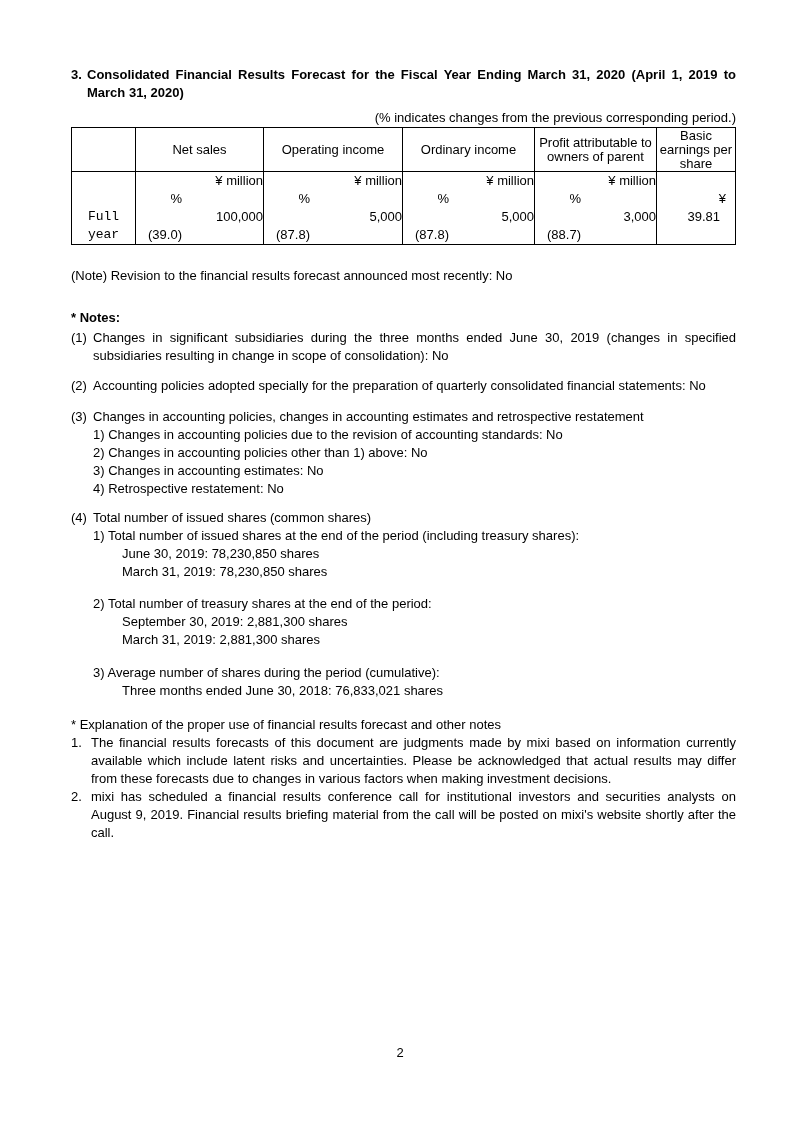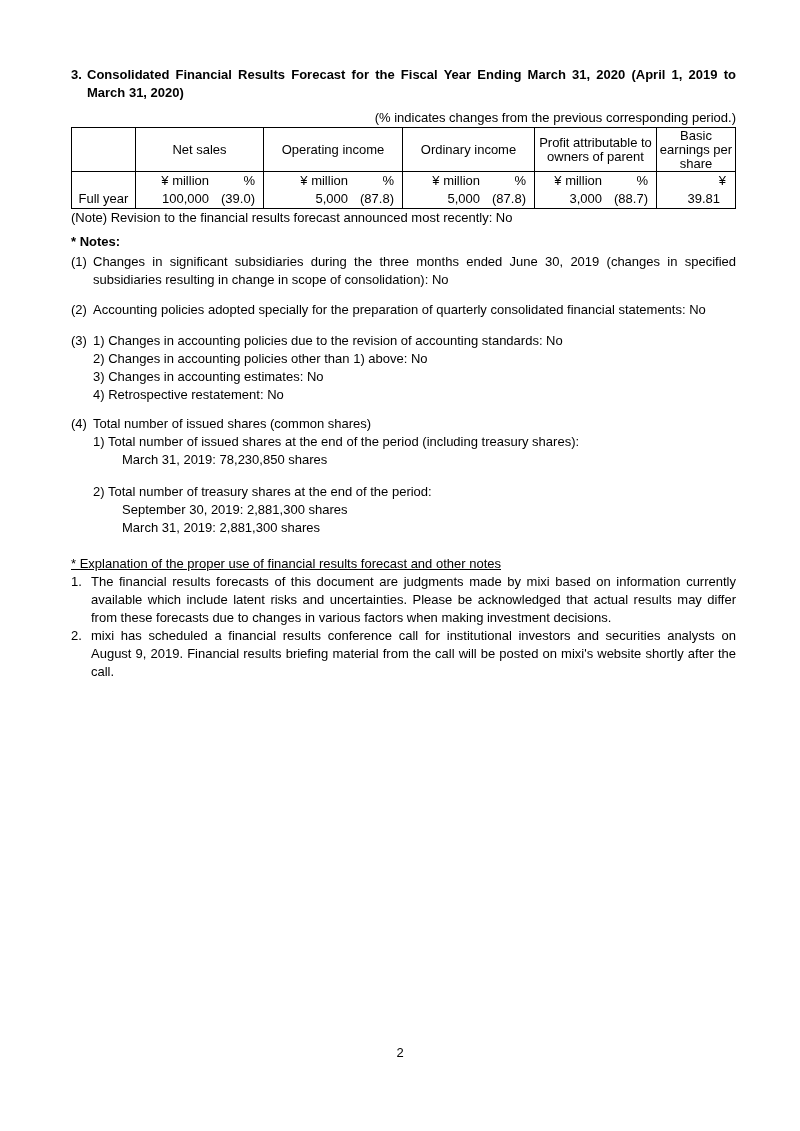--- a/index.html
+++ b/index.html
@@ -38,42 +38,42 @@
     font-weight: normal;
     font-size: 13px;
   }
   table.forecast thead th {
     height: 44px;
     text-align: center;
     vertical-align: middle;
     line-height: 14px;
   }
   td.row-label-cell { text-align: center; vertical-align: bottom; }
-  td.row-label-cell .row-label-line { line-height: 18px; }
-  .cell-line { display: flex; line-height: 18px; }
+  td.row-label-cell .row-label-line { line-height: 18px; font-family: Liberation Mono, monospace; }
+  .cell-line { display: flex; line-height: 18px; flex-direction: column; }
   .cell-line .amt { flex: 1; text-align: right; }
   .cell-line .pctc { width: 54px; text-align: right; padding-right: 8px; flex-shrink: 0; }
   .eps-unit { text-align: right; padding-right: 9px; line-height: 18px; }
   .eps-val  { text-align: right; padding-right: 15px; line-height: 18px; }
 
-  .table-note { margin-top: 0; }
-  .notes-heading { font-weight: bold; margin-top: 6px; }
+  .table-note { margin-top: 22px; }
+  .notes-heading { font-weight: bold; margin-top: 24px; }
   .note-item { display: flex; }
   .note-item .nmarker { width: 22px; flex-shrink: 0; }
   .note-item .nbody { flex: 1; }
   .note-item .ntext { text-align: justify; }
   .mt2  { margin-top: 2px; }
   .mt11 { margin-top: 11px; }
   .mt12 { margin-top: 12px; }
   .mt13 { margin-top: 13px; }
   .mt14 { margin-top: 14px; }
   .mt15 { margin-top: 15px; }
   .shares-line { padding-left: 29px; }
   .review-note { margin-top: 13px; }
-  .expl-heading { margin-top: 3px; text-decoration: underline; }
+  .expl-heading { margin-top: 16px; }
   .expl-item { display: flex; }
   .expl-item .emarker { width: 20px; flex-shrink: 0; }
   .expl-item .etext { flex: 1; text-align: justify; }
   .page-number {
     position: absolute;
     left: 0;
     top: 1044px;
     width: 800px;
     text-align: center;
   }
@@ -173,41 +173,45 @@
     </div>
 
     <div class="note-item mt12">
       <span class="nmarker">(2)</span>
       <span class="nbody ntext">Accounting policies adopted specially for the preparation of quarterly consolidated financial statements: No</span>
     </div>
 
     <div class="note-item mt13">
       <span class="nmarker">(3)</span>
       <span class="nbody">
+        <div class="ntext">Changes in accounting policies, changes in accounting estimates and retrospective restatement</div>
         <div>1) Changes in accounting policies due to the revision of accounting standards: No</div>
         <div>2) Changes in accounting policies other than 1) above: No</div>
         <div>3) Changes in accounting estimates: No</div>
         <div>4) Retrospective restatement: No</div>
       </span>
     </div>
 
     <div class="note-item mt11">
       <span class="nmarker">(4)</span>
       <span class="nbody">
         <div class="ntext">Total number of issued shares (common shares)</div>
         <div>
           <div>1) Total number of issued shares at the end of the period (including treasury shares):</div>
+          <div class="shares-line">June 30, 2019: 78,230,850 shares</div>
           <div class="shares-line">March 31, 2019: 78,230,850 shares</div>
         </div>
         <div class="mt14">
           <div>2) Total number of treasury shares at the end of the period:</div>
           <div class="shares-line">September 30, 2019: 2,881,300 shares</div>
           <div class="shares-line">March 31, 2019: 2,881,300 shares</div>
         </div>
         <div class="mt15">
+          <div>3) Average number of shares during the period (cumulative):</div>
+          <div class="shares-line">Three months ended June 30, 2018: 76,833,021 shares</div>
         </div>
       </span>
     </div>
 
 
     <div class="expl-heading">* Explanation of the proper use of financial results forecast and other notes</div>
 
     <div class="expl-item">
       <span class="emarker">1.</span>
       <span class="etext">The financial results forecasts of this document are judgments made by mixi based on information currently available which include latent risks and uncertainties. Please be acknowledged that actual results may differ from these forecasts due to changes in various factors when making investment decisions.</span>

